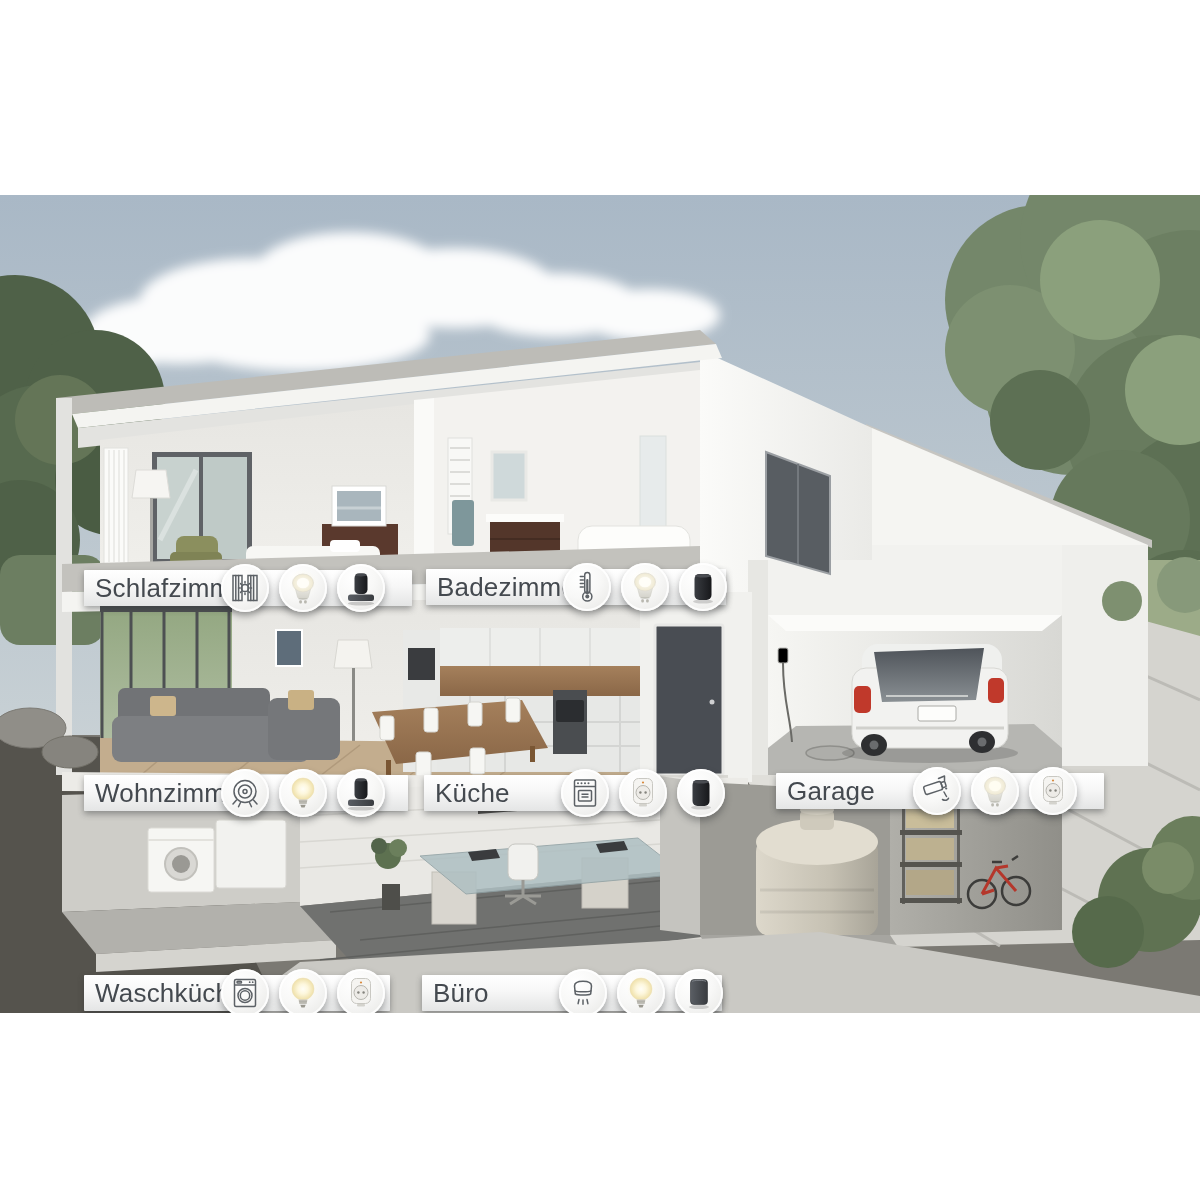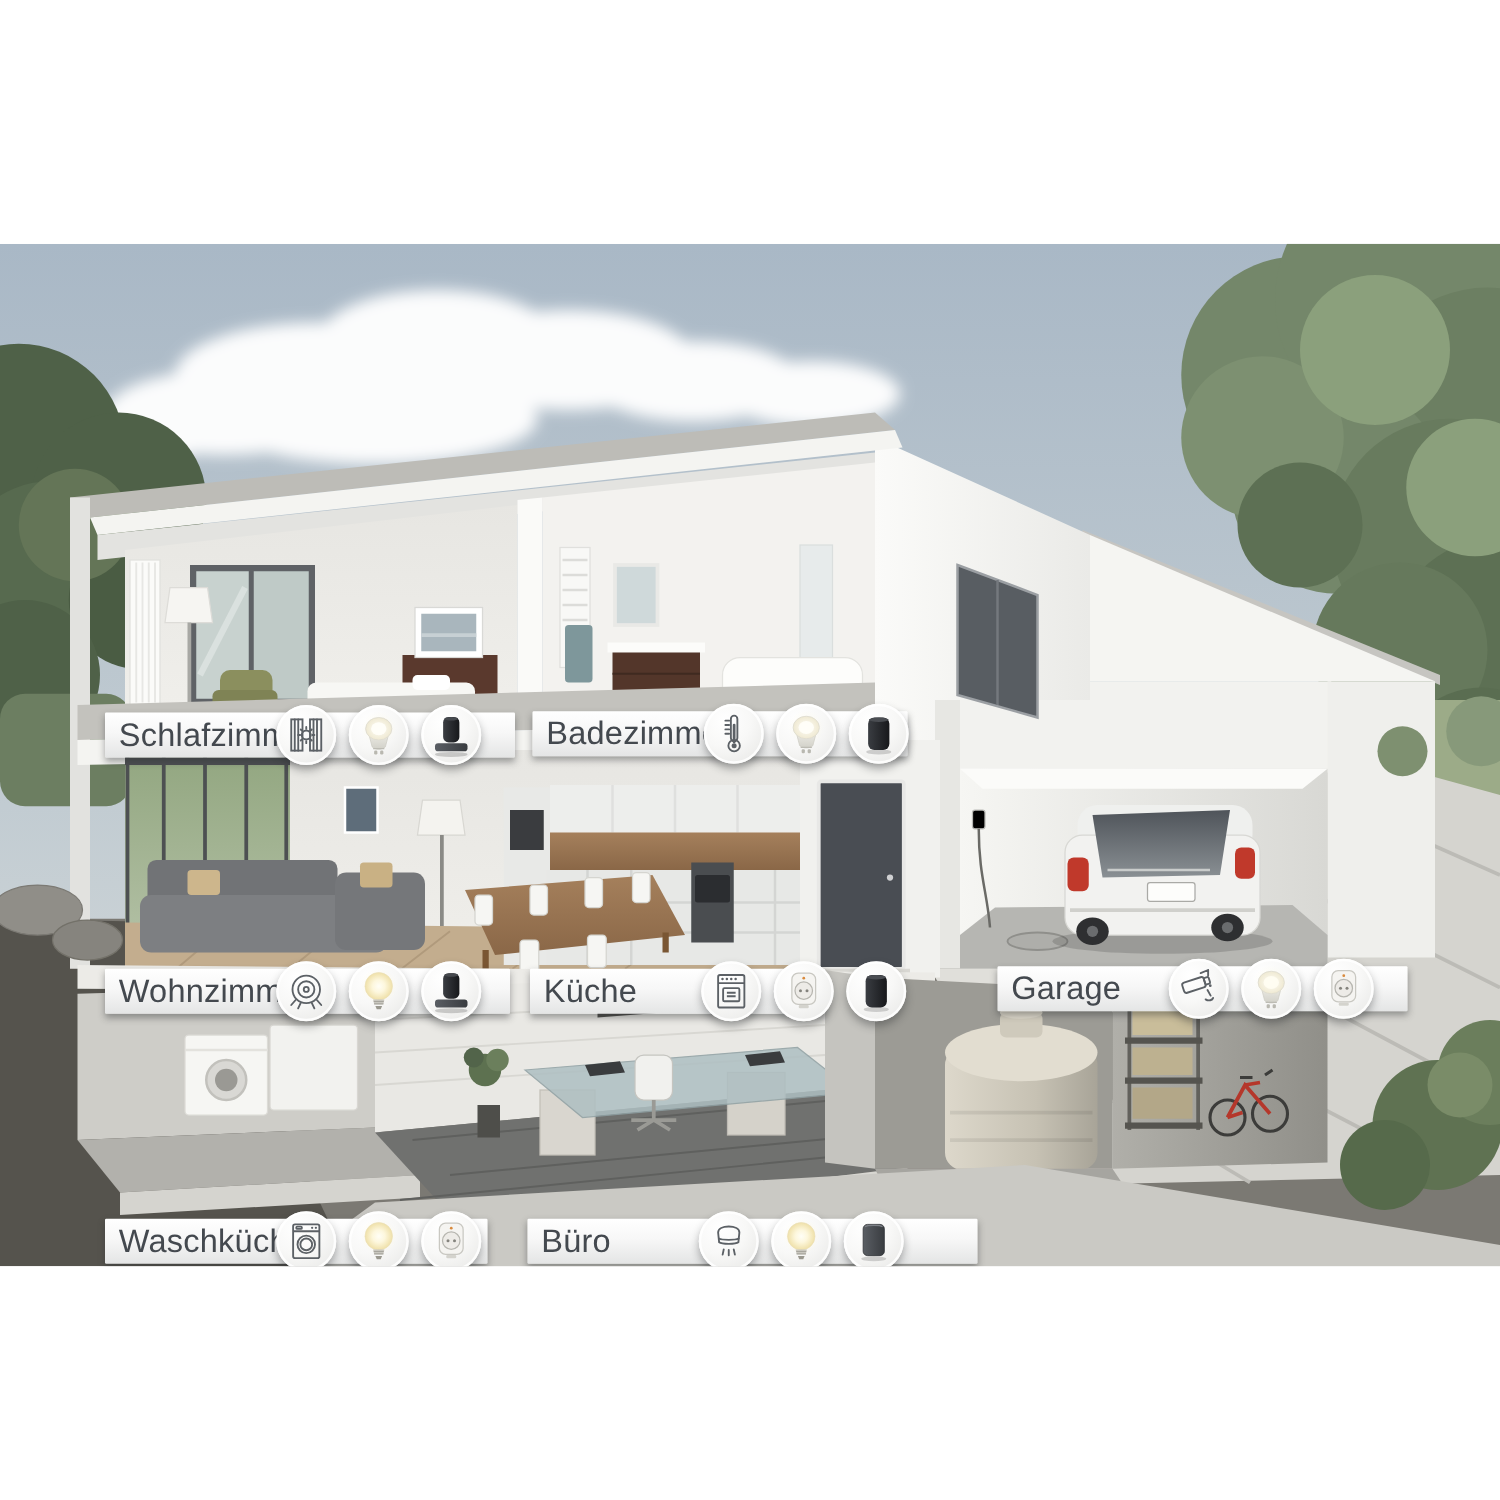--- a/index.html
+++ b/index.html
@@ -545,21 +545,21 @@
     </span>
     <span class="badge b3">
       <svg viewBox="0 0 48 48">
         <ellipse cx="24" cy="38.5" rx="10" ry="2" fill="#000" opacity=".16"></ellipse>
         <rect x="15.5" y="11" width="17" height="26" rx="5" fill="url(#blackSpk)"></rect>
         <ellipse cx="24" cy="12.8" rx="7.8" ry="1.8" fill="#4a4d52"></ellipse>
       </svg>
     </span>
   </div>
 
-  <div class="room-label" style="left:798px;top:578px;width:328px">
+  <div class="room-label" style="left:776px;top:578px;width:328px">
     <span class="room-label-text">Garage</span>
     <span class="badge b1">
       <svg viewBox="0 0 48 48">
         <g stroke="#5c6166" stroke-width="1.5" fill="none" stroke-linecap="round">
           <g transform="rotate(-18 24 20)">
             <rect x="11" y="15.5" width="18" height="8.5" rx="2"></rect>
             <rect x="29" y="17" width="4" height="5.5" rx="1"></rect>
           </g>
           <path d="M25.5 11.5l6-2.5M31.5 9v4.5"></path>
           <path d="M31 25l2.5 4.5"></path>
@@ -620,21 +620,21 @@
         <rect x="14.5" y="9.5" width="19" height="25" rx="5" fill="#f5f4f1" stroke="#c9c8c2"></rect>
         <circle cx="24" cy="23.5" r="7" fill="#edebe7" stroke="#b7b6b0"></circle>
         <circle cx="21.4" cy="23.5" r="1.2" fill="#84837d"></circle>
             <circle cx="26.6" cy="23.5" r="1.2" fill="#84837d"></circle>
         <circle cx="24" cy="13.5" r="1.1" fill="#d98a3d"></circle>
         <rect x="20" y="35" width="8" height="2.5" rx="1" fill="#d4d3cd"></rect>
       </svg>
     </span>
   </div>
 
-  <div class="room-label" style="left:422px;top:780px;width:360px">
+  <div class="room-label" style="left:422px;top:780px;width:300px">
     <span class="room-label-text">Büro</span>
     <span class="badge b1">
       <svg viewBox="0 0 48 48">
         <g stroke="#5c6166" stroke-width="1.5" fill="none" stroke-linecap="round">
           <path d="M15.5 17c0-3.2 3.8-4.8 8.5-4.8s8.5 1.6 8.5 4.8l-.8 7.8c-2.2 1.7-13.2 1.7-15.4 0z"></path>
           <path d="M16.1 21.8c2.5 1.4 13.3 1.4 15.8 0"></path>
           <path d="M20 30.5l-.9 4.2M24 31v4.2M28 30.5l.9 4.2"></path>
         </g>
       </svg>
     </span>

